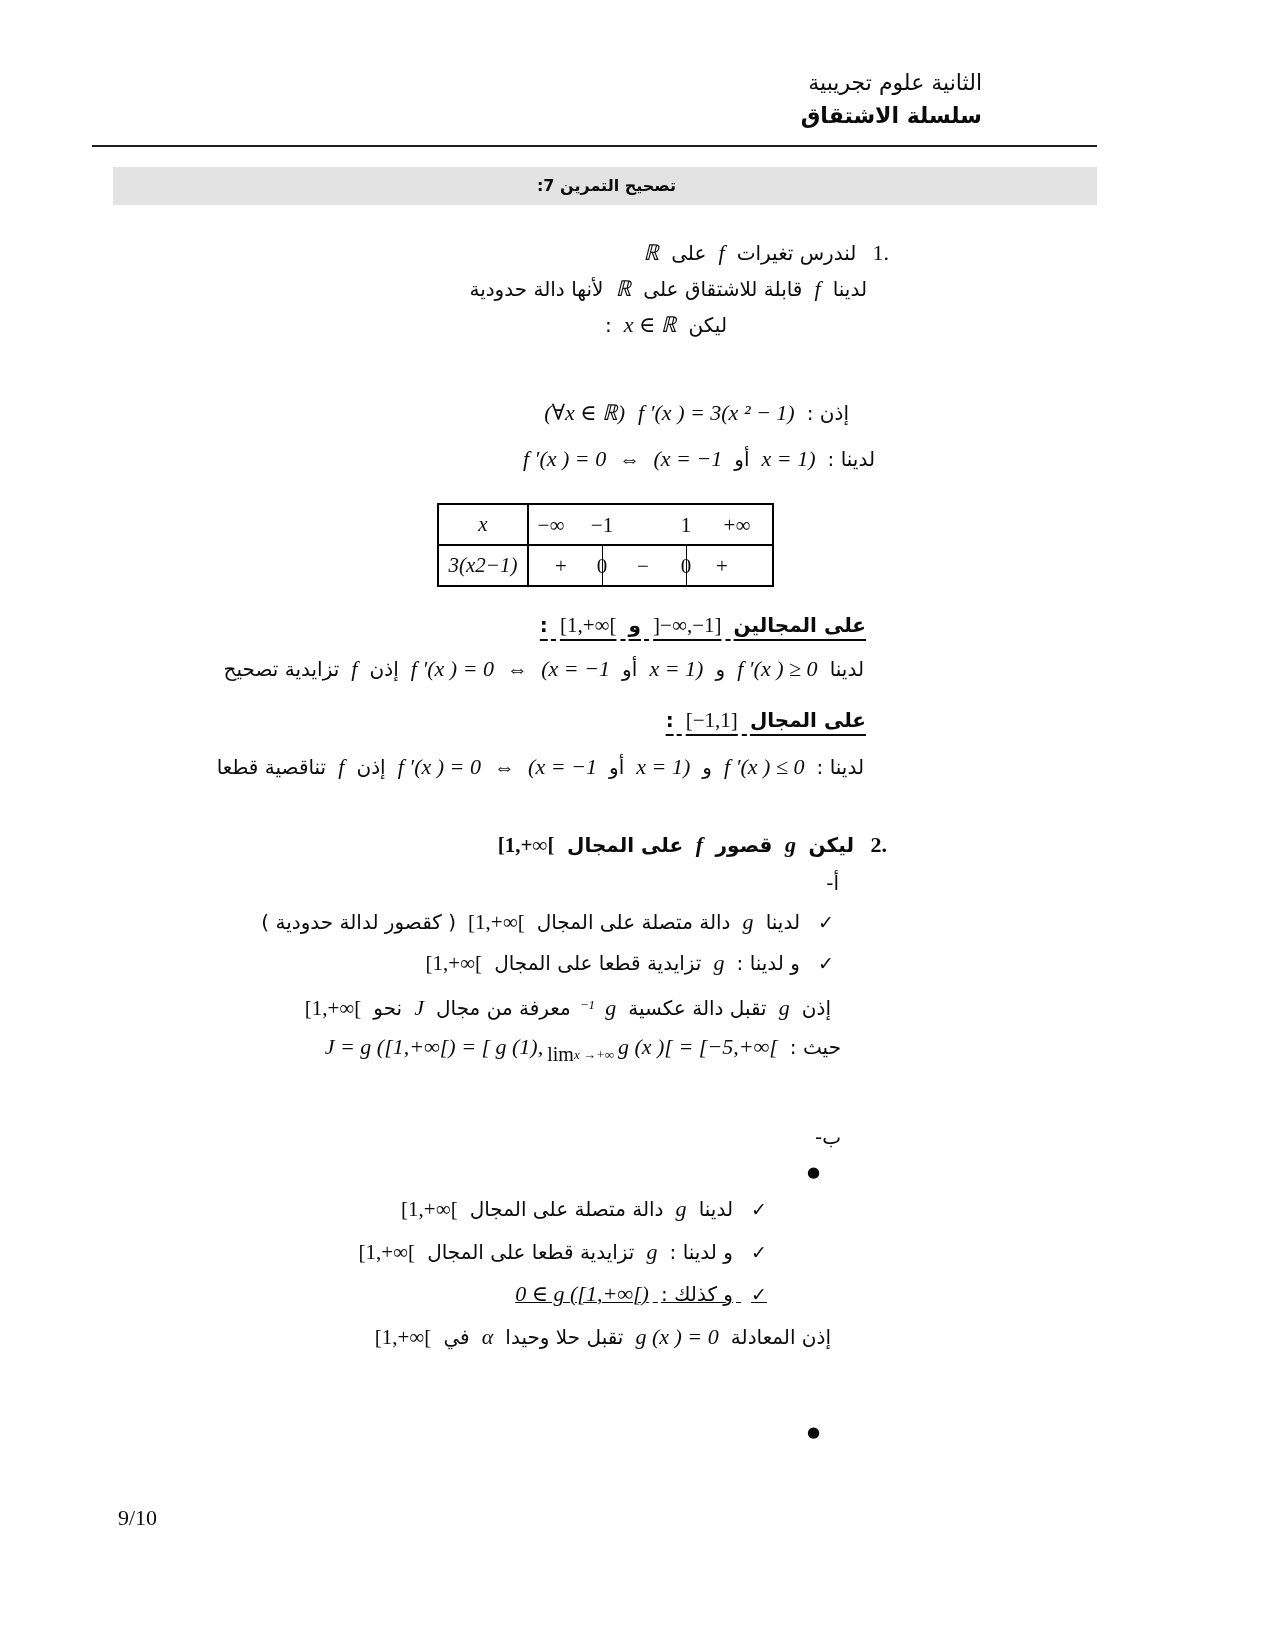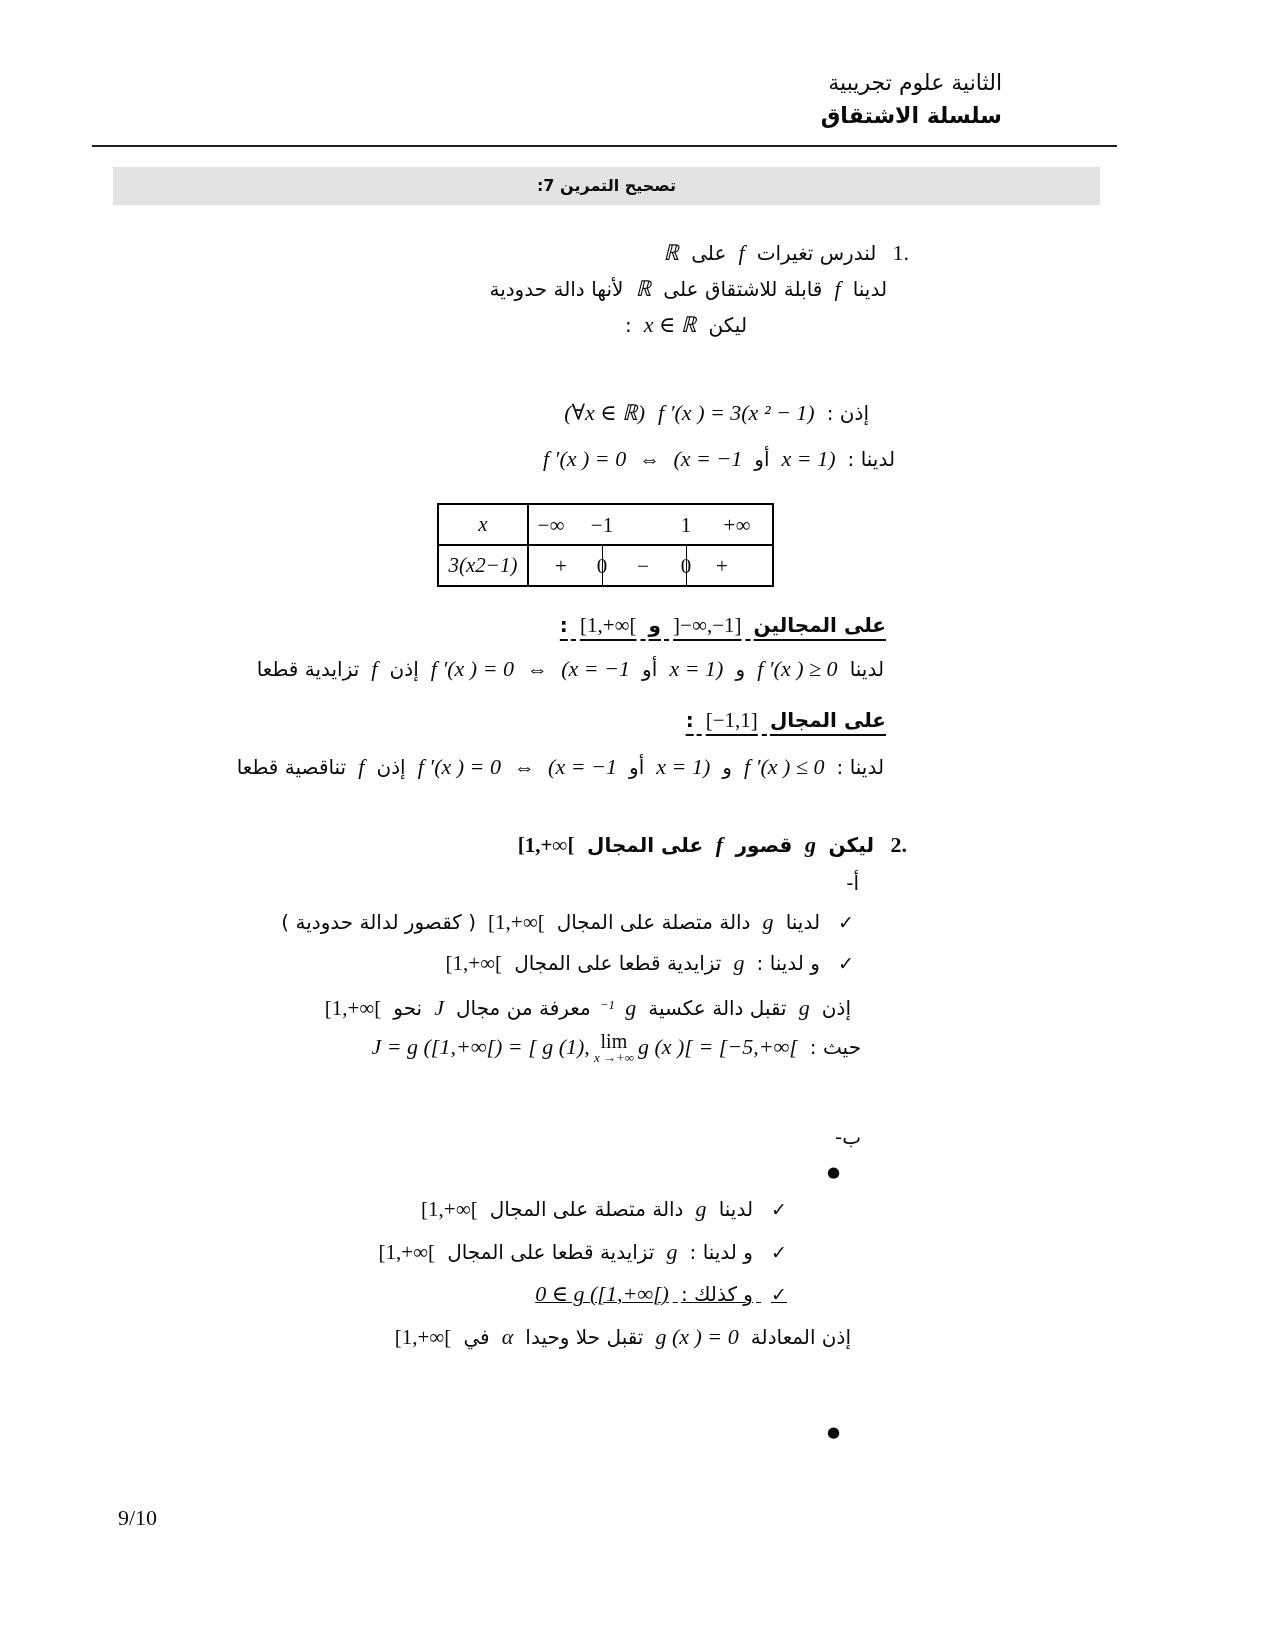--- a/index.html
+++ b/index.html
@@ -1,17 +1,17 @@
 <!DOCTYPE html>
 <html><head>
 <meta charset="utf-8">
 <style>
   html,body{margin:0;padding:0;background:#ffffff;}
   .page{position:relative;width:1097px;height:1650px;background:#ffffff;overflow:hidden;
-        font-family:"DejaVu Sans",sans-serif;color:#0b0b0b;padding-left:20px;}
+        font-family:"DejaVu Sans",sans-serif;color:#0b0b0b;}
   .line{position:absolute;direction:rtl;white-space:nowrap;line-height:34px;}
   .ar{font-family:"DejaVu Sans",sans-serif;font-size:20px;margin:0 3px;unicode-bidi:isolate;}
   .arb{font-weight:bold;}
   .m{direction:ltr;unicode-bidi:isolate;font-family:"Liberation Serif","DejaVu Serif",serif;
      font-style:italic;font-size:22px;margin:0 4px;}
   .mu{direction:ltr;unicode-bidi:isolate;font-family:"Liberation Serif","DejaVu Serif",serif;
      font-style:normal;font-size:21px;margin:0 4px;}
   .num{direction:ltr;unicode-bidi:isolate;font-family:"Liberation Serif","DejaVu Serif",serif;
      font-size:22px;margin-left:8px;}
   .supm{direction:ltr;unicode-bidi:isolate;font-family:"Liberation Serif","DejaVu Serif",serif;
@@ -125,21 +125,21 @@
     <span class="ar">لدينا</span>
     <span class="m">f ′(x ) ≥ 0</span>
     <span class="ar">و</span>
     <span class="m">x = 1)</span>
     <span class="ar">أو</span>
     <span class="m">(x = −1</span>
     <span class="mu">⇔</span>
     <span class="m">f ′(x ) = 0</span>
     <span class="ar">إذن</span>
     <span class="m">f</span>
-    <span class="ar">تزايدية قطعا</span>
+    <span class="ar">تزايدية تصحيح</span>
   </div>
 
   <div class="line ul" style="top:703px;right:228px;">
     <span class="ar arb">على المجال</span>
     <span class="mu">[−1,1]</span>
     <span class="ar arb">:</span>
   </div>
 
   <div class="line" style="top:750px;right:230px;">
     <span class="ar">لدينا :</span>
@@ -195,21 +195,21 @@
     <span class="ar">معرفة من مجال</span>
     <span class="m">J</span>
     <span class="ar">نحو</span>
     <span class="mu">[1,+∞[</span>
   </div>
 
   <div class="line" style="top:1030px;right:253px;">
     <span class="ar">حيث :</span>
     <span class="m" style="display:inline-flex;align-items:flex-end;">
       <span>J = g ([1,+∞[) = [ g (1),</span>
-      <span style="display:inline-flex;flex-direction:column;align-items:center;margin:0 4px;">
+      <span style="display:inline-flex;flex-direction:row;align-items:center;margin:0 4px;">
         <span style="font-style:normal;font-size:20px;line-height:20px;">lim</span>
         <span style="font-size:13px;line-height:13px;">x →+∞</span>
       </span>
       <span>g (x )[ = [−5,+∞[</span>
     </span>
   </div>
 
   <div class="line" style="top:1120px;right:253px;">
     <span class="ar">ب-</span>
   </div>

